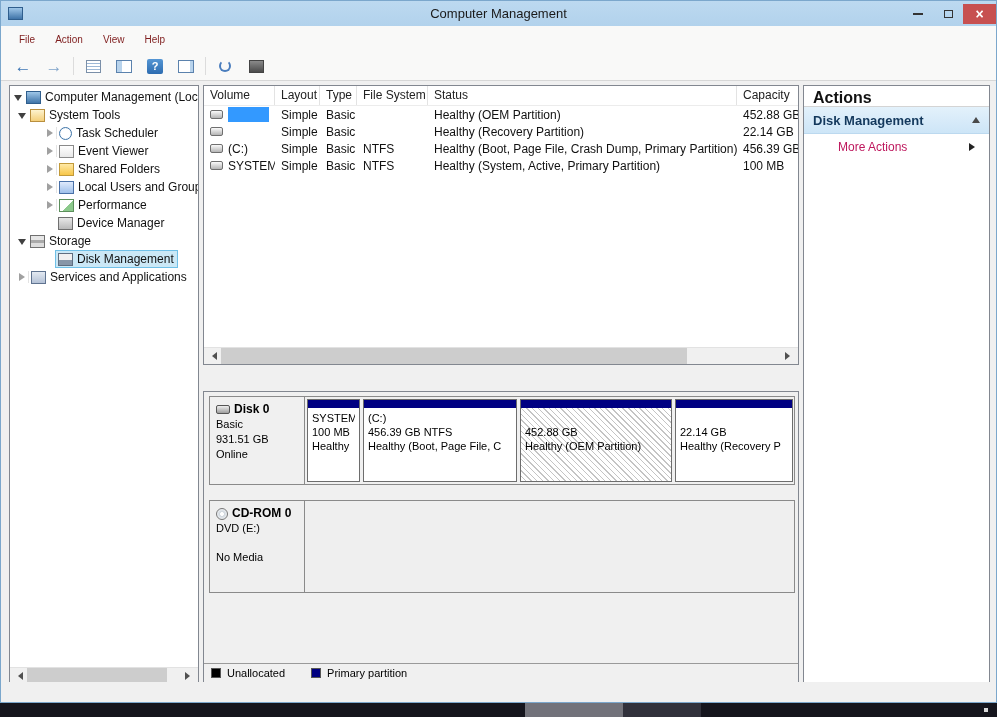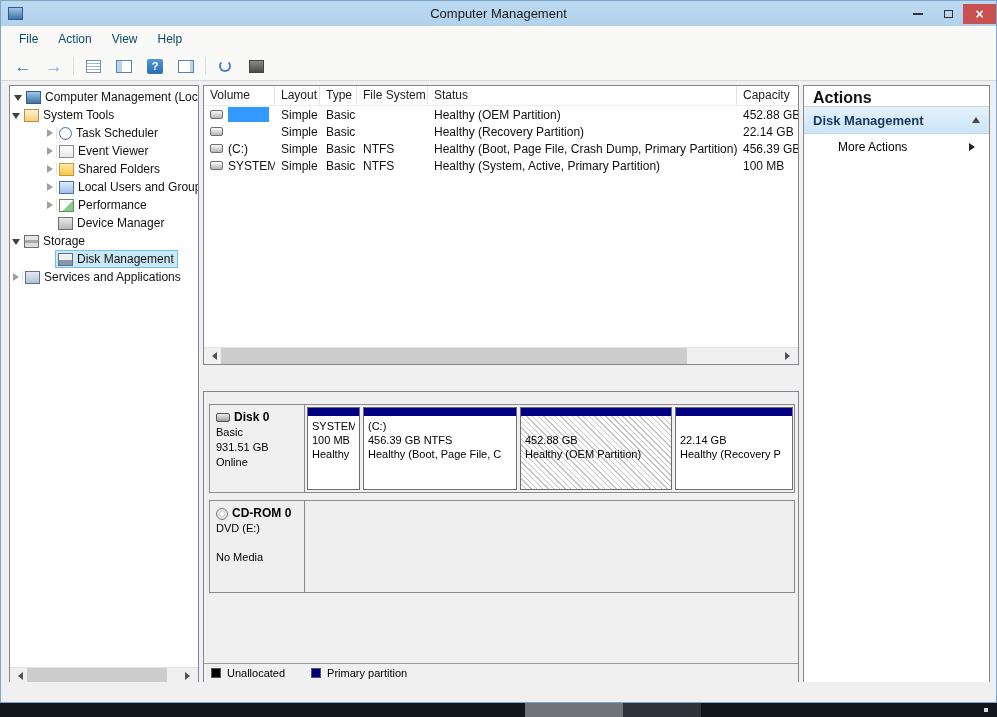--- a/index.html
+++ b/index.html
@@ -11,38 +11,38 @@
   .titlebar { position:relative; height:25px; background:linear-gradient(#bcd9f0,#b2d2ec); display:flex; align-items:center; }
   .title { position:absolute; left:0; right:0; text-align:center; font-size:13px; color:#1a1a1a; }
   .win-icon { width:15px; height:13px; margin-left:7px; border:1px solid #2f5e8d; background:linear-gradient(#9ec6e8,#3f74a8); z-index:1; }
   .controls { margin-left:auto; display:flex; height:20px; z-index:2; }
   .ctrl { width:30px; height:20px; display:flex; align-items:center; justify-content:center; cursor:default; }
   .ctrl.close { width:33px; background:#c75050; color:#fff; font-size:14px; font-weight:bold; }
   .glyph-min { width:10px; height:2px; background:#333; }
   .glyph-max { width:9px; height:8px; border:1px solid #333; }
 
   .menubar { height:26px; background:#f9f9f8; display:flex; align-items:center; padding-left:8px; }
-  .menu-item { font-size:12px; padding:4px 10px; color:#0c4a6e; }
+  .menu-item { font-size:10px; padding:4px 10px; color:#7f1d1d; }
   .toolbar { height:29px; background:#f9f9f8; border-bottom:1px solid #d7d7d7; display:flex; align-items:center; padding-left:10px; gap:7px; }
   .tb-btn { width:24px; height:22px; display:flex; align-items:center; justify-content:center; }
   .arr { font-size:17px; font-weight:bold; color:#3f77b5; line-height:1; }
   .arr.dim { color:#7fa3c9; }
   .tb-sep { width:1px; height:18px; background:#dcdcdc; }
   .ic-export { width:15px; height:13px; border:1px solid #7a8fa8; background:repeating-linear-gradient(#fff 0 2px,#9db8d6 2px 3px); }
   .ic-tree-t { width:16px; height:13px; border:1px solid #5b82ad; background:linear-gradient(90deg,#b8d3ec 0 5px,#fff 5px); }
   .ic-pane-t { width:16px; height:13px; border:1px solid #5b82ad; background:linear-gradient(90deg,#fff 0 11px,#b8d3ec 11px); }
   .ic-help { width:16px; height:15px; background:linear-gradient(#5596d4,#2d6cb0); border-radius:2px; color:#fff; font-size:11px; font-weight:bold; display:flex; align-items:center; justify-content:center; }
   .ic-refresh { width:12px; height:12px; border:2px solid #4a7dbd; border-radius:50%; border-top-color:transparent; }
   .ic-props { width:15px; height:13px; border:1px solid #444; background:linear-gradient(#8a8a8a,#4b4b4b); }
 
   
   .left-pane { position:absolute; left:8px; top:84px; width:190px; height:600px; background:#fff; border:1px solid #828790; }
   .tree { padding-top:2px; overflow:hidden; height:580px; }
   .tree-item { height:18px; display:flex; align-items:center; font-size:12px; white-space:nowrap; color:#111; }
-  .lvl0 { padding-left:2px; } .lvl1 { padding-left:0; } .lvl2 { padding-left:34px; }
+  .lvl0 { padding-left:2px; } .lvl1 { padding-left:6px; } .lvl2 { padding-left:34px; }
   .caret { width:12px; display:flex; justify-content:center; flex:none; }
   .caret.exp::before { content:""; width:0; height:0; border:4px solid transparent; border-top:6px solid #404040; margin-top:5px; }
   .caret.col::before { content:""; width:0; height:0; border:4px solid transparent; border-left:6px solid #a0a0a0; margin-left:4px; }
   .ti { width:15px; height:13px; margin:0 4px 0 2px; border:1px solid #6b7f95; background:linear-gradient(#f2f6fa,#cfdae6); flex:none; }
   .ic-computer { background:linear-gradient(#9ec6e8,#3f74a8); border-color:#2f5e8d; }
   .ic-systools { background:linear-gradient(#fdf3cf,#f4cf7a); border-color:#b98f3e; }
   .ic-clock { width:13px; height:13px; border-radius:50%; background:radial-gradient(#fff 55%,#cfe0ef); border-color:#3f74a8; }
   .ic-event { background:linear-gradient(#fff,#e8e8e8); border-color:#8a8a8a; }
   .ic-folder { background:linear-gradient(#ffe9a6,#f7c648); border-color:#c29a3a; }
   .ic-users { background:linear-gradient(#dfeafc,#9fc0ea); border-color:#4a71a8; }
@@ -67,21 +67,21 @@
   .list-header { display:flex; height:20px; font-size:12px; color:#222; border-bottom:1px solid #ececec; }
   .col { padding:2px 6px; border-right:1px solid #e3e3e3; white-space:nowrap; overflow:hidden; }
   .w-vol { width:71px; } .w-lay { width:45px; } .w-typ { width:37px; } .w-fs { width:71px; } .w-sta { width:309px; } .w-cap { width:61px; border-right:none; }
   .vrow { display:flex; height:17px; align-items:center; font-size:12px; color:#111; }
   .cell { padding:0 6px; white-space:nowrap; overflow:hidden; display:flex; align-items:center; }
   .drive { width:13px; height:9px; border:1px solid #6f6f6f; border-radius:2px; background:linear-gradient(#fafafa,#b5b5b5); margin-right:5px; flex:none; }
   .selblock { width:44px; height:15px; background:#3399ff; }
 
   
   .graph-pane { position:absolute; left:202px; top:390px; width:596px; height:292px; background:#f0f0f0; border:1px solid #828790; }
-  .disk-row { position:absolute; left:5px; top:12px; width:586px; height:89px; border:1px solid #8a8a8a; background:#f0f0f0; display:flex; }
+  .disk-row { position:absolute; left:5px; top:4px; width:586px; height:89px; border:1px solid #8a8a8a; background:#f0f0f0; display:flex; }
   .disk-head { width:95px; border-right:1px solid #8a8a8a; padding:5px 6px; font-size:11px; line-height:15px; flex:none; }
   .dh-name { display:flex; align-items:center; font-size:12px; font-weight:bold; }
   .hd { width:14px; height:9px; border:1px solid #555; border-radius:2px; background:linear-gradient(#eee,#9e9e9e); margin-right:4px; flex:none; }
   .cdic { width:12px; height:12px; border-radius:50%; border:1px solid #777; background:radial-gradient(#fff 22%,#cfd6dd 32%,#eef1f4 72%); margin-right:4px; flex:none; }
   .parts { flex:1; display:flex; gap:3px; padding:2px; }
   .part { border:1px solid #6d6d6d; background:#fff; display:flex; flex-direction:column; overflow:hidden; }
   .p0 { flex:0 0 53px; } .p1 { flex:0 0 154px; } .p2 { flex:0 0 152px; } .p3 { flex:0 0 118px; }
   .pbar { height:8px; background:#000082; flex:none; }
   .pbody { padding:3px 4px 0 4px; flex:1; }
   .part.selected .pbody { background:repeating-linear-gradient(45deg,#fff 0 3px,#c4c4c4 3px 4px); }
@@ -91,21 +91,21 @@
   .legend { position:absolute; left:0; right:0; bottom:0; height:19px; border-top:1px solid #9a9a9a; background:#f0f0f0; display:flex; align-items:center; padding-left:7px; font-size:11px; }
   .leg-item { display:flex; align-items:center; margin-right:26px; }
   .sw { width:10px; height:10px; border:1px solid #555; margin-right:6px; flex:none; }
   .sw-unalloc { background:#000; } .sw-primary { background:#000080; }
 
   
   .actions-pane { position:absolute; left:802px; top:84px; width:187px; height:598px; background:#fff; border:1px solid #828790; }
   .actions-title { height:21px; padding:3px 9px; font-weight:bold; font-size:16px; border-bottom:1px solid #d4d4d4; color:#111; }
   .actions-header { height:27px; display:flex; align-items:center; padding:0 9px; background:linear-gradient(#e3f1fb,#cde5f7); border-bottom:1px solid #bcd9ef; font-size:13px; font-weight:bold; color:#13385c; }
   .chev-up { margin-left:auto; width:0; height:0; border:4px solid transparent; border-bottom:6px solid #4a4a4a; margin-top:-4px; }
-  .more-actions { height:26px; display:flex; align-items:center; padding:0 10px 0 34px; font-size:12px; color:#000000; }
+  .more-actions { height:26px; display:flex; align-items:center; padding:0 10px 0 34px; font-size:12px; color:#be185d; }
   .arr-right { margin-left:auto; width:0; height:0; border:4px solid transparent; border-left:6px solid #222; }
 
   
   .status-strip { position:absolute; left:0; bottom:0; width:100%; height:20px; background:#f0f0f0; }
   .taskbar { position:absolute; left:0; top:703px; width:997px; height:14px; background:#15151d; }
   .tseg { position:absolute; top:0; height:14px; }
   .tseg1 { left:525px; width:98px; background:#72727a; }
   .tseg2 { left:623px; width:78px; background:#31313b; }
   .tdot { position:absolute; left:984px; top:5px; width:4px; height:4px; background:#d9d9d9; }
 </style>

